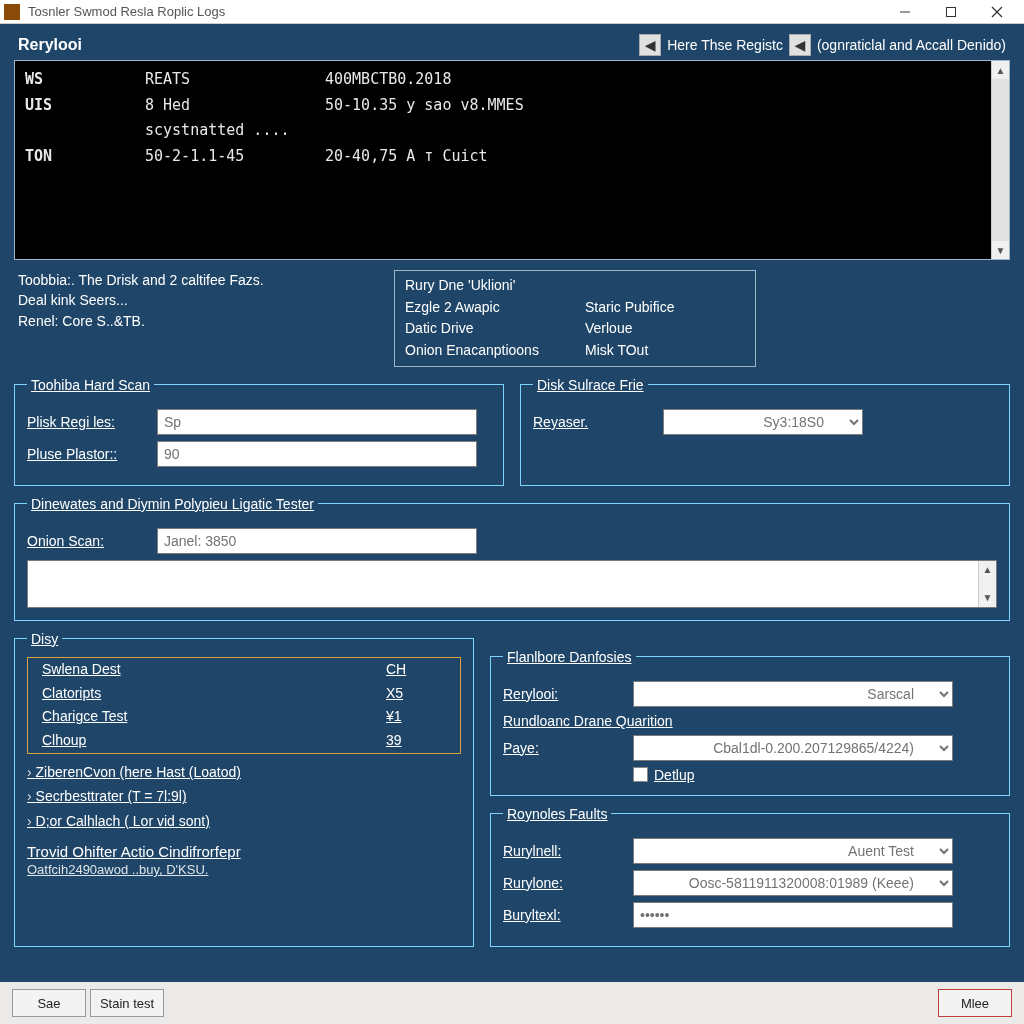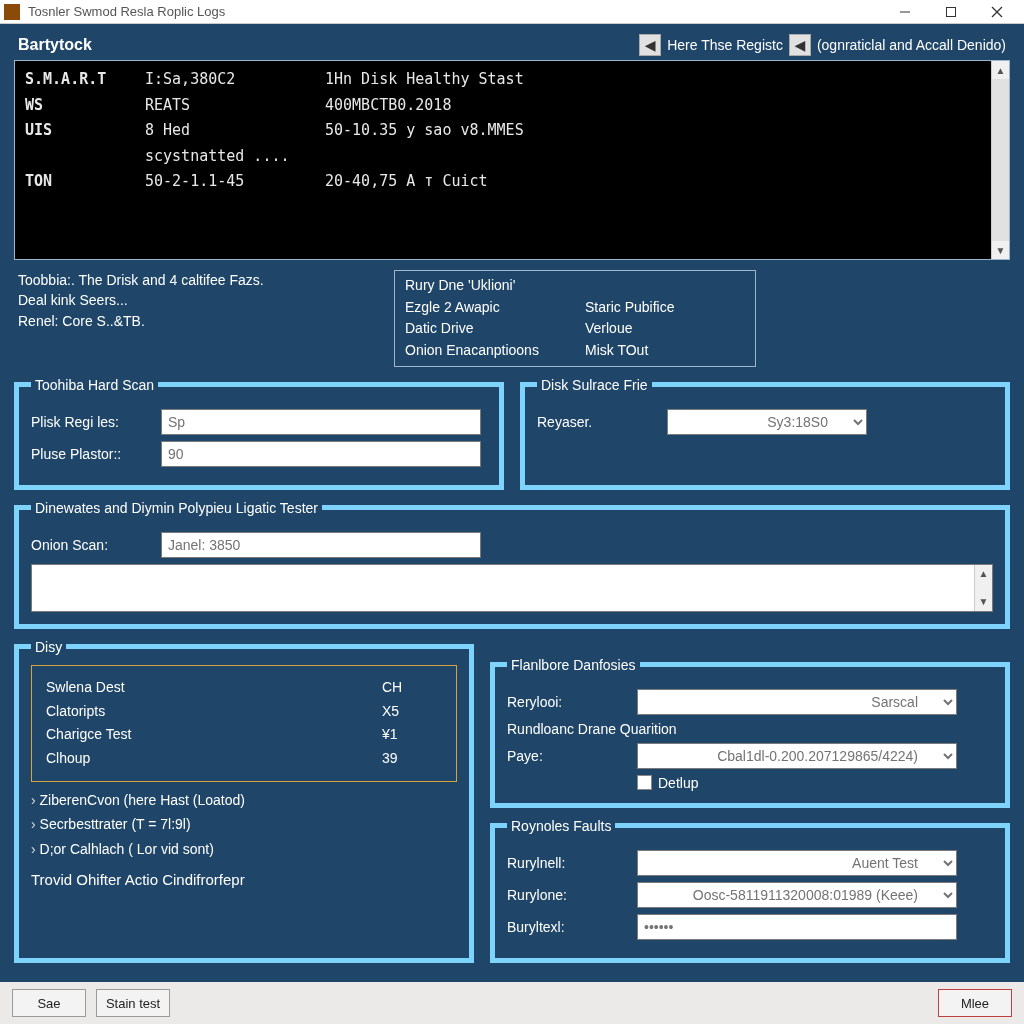--- a/index.html
+++ b/index.html
@@ -109,24 +109,25 @@
   .ruled {
     border: 1px solid #9db6c9;
     padding: 4px 10px;
     display: grid;
     grid-template-columns: 180px 160px;
   }
   .ruled .cell { line-height: 1.55; }
 
   
   fieldset {
-    border: 5px solid #7dd3fc;
+    border: 1px solid #7dd3fc;
     margin-top: 10px;
     padding: 10px 12px 12px 12px;
     color: #fff;
+    text-decoration: underline;
   }
   legend {
     padding: 0 4px;
     font-weight: 500;
     font-size: 14px;
   }
 
   .form-row {
     display: flex;
     align-items: center;
@@ -182,21 +183,21 @@
     display: flex;
     gap: 16px;
   }
   .disy-left {
     flex: 0 0 460px;
   }
   .disy-right { flex: 1; }
 
   .yellow-box {
     border: 1.5px solid #d9a33c;
-    padding: 10px 14px;
+    padding: 0 14px;
   }
   .yellow-box .item {
     display: flex;
     line-height: 1.7;
   }
   .yellow-box .item .k { flex:1; }
   .yellow-box .item .v { width: 60px; }
   .caret-list .li {
     line-height: 1.75;
   }
@@ -224,21 +225,21 @@
 
   
   .footer {
     position: absolute;
     bottom: 0; left: 0; right: 0;
     height: 42px;
     background: #eceae8;
     display: flex;
     align-items: center;
     padding: 0 12px;
-    gap: 10px;
+    gap: 4px;
   }
   .footer .spacer { flex:1; }
   .btn {
     min-width: 74px;
     height: 28px;
     background: #f3f3f3;
     color: #222;
     border: 1px solid #9a9a9a;
     display:flex; align-items:center; justify-content:center;
     font-size: 13px;
@@ -267,38 +268,33 @@
     <svg viewBox="0 0 12 12">
         <line x1="1" y1="1" x2="11" y2="11" stroke="#333" stroke-width="1.3"></line>
         <line x1="11" y1="1" x2="1" y2="11" stroke="#333" stroke-width="1.3"></line>
       </svg>
   </div>
 </div>
 
 <div class="content">
 
   <div class="log-header">
-    <div class="label">Bartytock</div>
+    <div class="label">Rerylooi</div>
     <div class="nav">
       <div class="arrow-btn">◀</div>
       <span>Here Thse Registc</span>
       <div class="arrow-btn">◀</div>
       <span>(ognraticlal and Accall Denido)</span>
     </div>
   </div>
 
   <div class="console-wrap">
     <div class="console">
       <table>
         <tbody>
-            <tr>
-              <td class="c1">S.M.A.R.T</td>
-              <td class="c2">I:Sa,380C2</td>
-              <td>1Hn Disk Healthy Stast</td>
-            </tr>
         <tr>
               <td class="c1">WS</td>
               <td class="c2">REATS</td>
               <td>400MBCTB0.2018</td>
             </tr>
         <tr>
               <td class="c1">UIS</td>
               <td class="c2">8 Hed scystnatted ....</td>
               <td>50-10.35 y sao v8.MMES</td>
             </tr>
@@ -312,21 +308,21 @@
     </div>
     <div class="scrollbar-v">
       <div class="sbtn">▲</div>
       <div class="track"></div>
       <div class="sbtn">▼</div>
     </div>
   </div>
 
   <div class="info-row">
     <div class="info-block left">
-      <div class="title-line">Toobbia:. The Drisk and 4 caltifee Fazs.</div>
+      <div class="title-line">Toobbia:. The Drisk and 2 caltifee Fazs.</div>
       <div class="line">Deal kink Seers...</div>
       <div class="line">Renel: Core S..&amp;TB.</div>
     </div>
     <div class="ruled">
       <div class="cell" style="grid-column:1/3;font-weight:500">Rury Dne 'Uklioni'</div>
       <div class="cell">Ezgle 2 Awapic</div>
       <div class="cell">Staric Pubifice</div>
       <div class="cell">Datic Drive</div>
       <div class="cell">Verloue</div>
       <div class="cell">Onion Enacanptioons</div>
@@ -397,20 +393,21 @@
             <span class="v">39</span>
           </div>
       </div>
       <div class="caret-list" style="margin-top:6px">
         <div class="li">ZiberenCvon (here Hast (Loatod)</div>
         <div class="li">Secrbesttrater (T = 7l:9l)</div>
         <div class="li">D;or Calhlach ( Lor vid sont)</div>
       </div>
       <div class="disy-sub">
         <div>Trovid Ohifter Actio Cindifrorfepr</div>
+        <div class="small">Oatfcih2490awod ..buy, D'KSU.</div>
       </div>
     </fieldset>
 
     <div class="disy-right">
       <fieldset style="margin-top:28px">
         <legend>Flanlbore Danfosies</legend>
         <div class="form-row">
           <label>Rerylooi:</label>
           <div class="ctrl"><select><option>Sarscal</option></select></div>
         </div>

